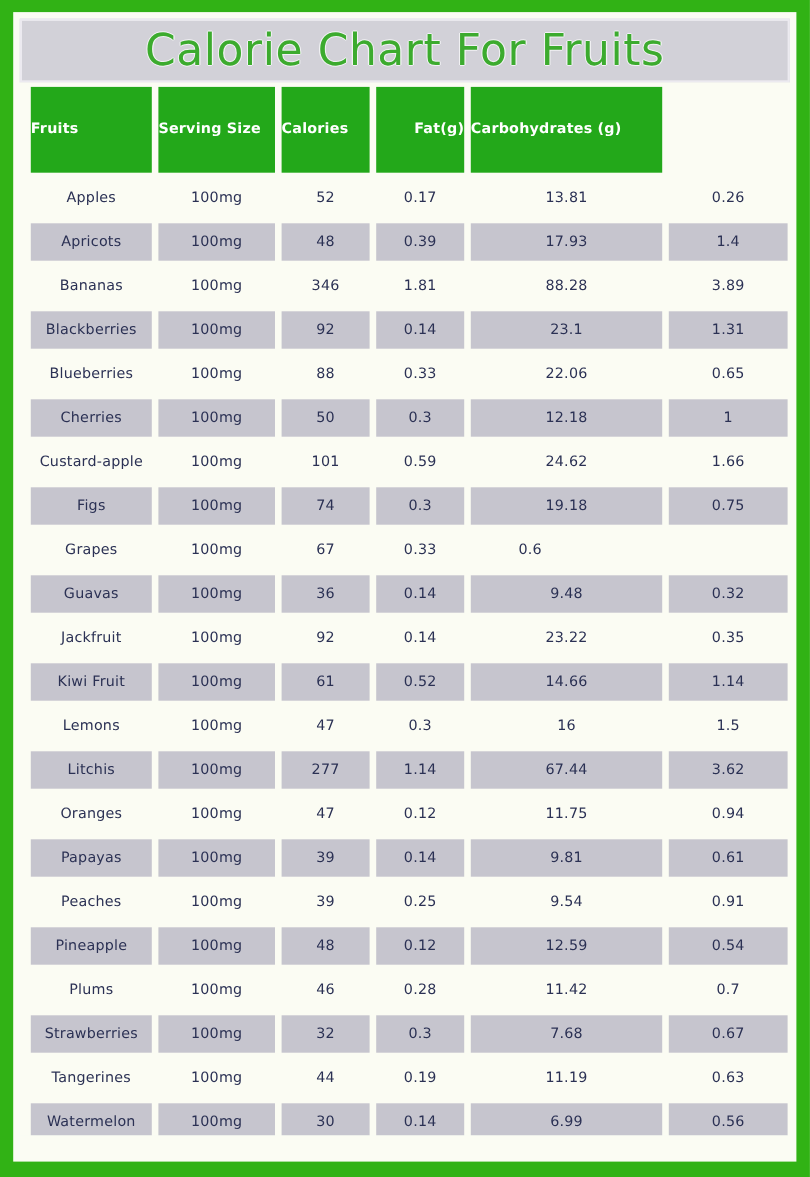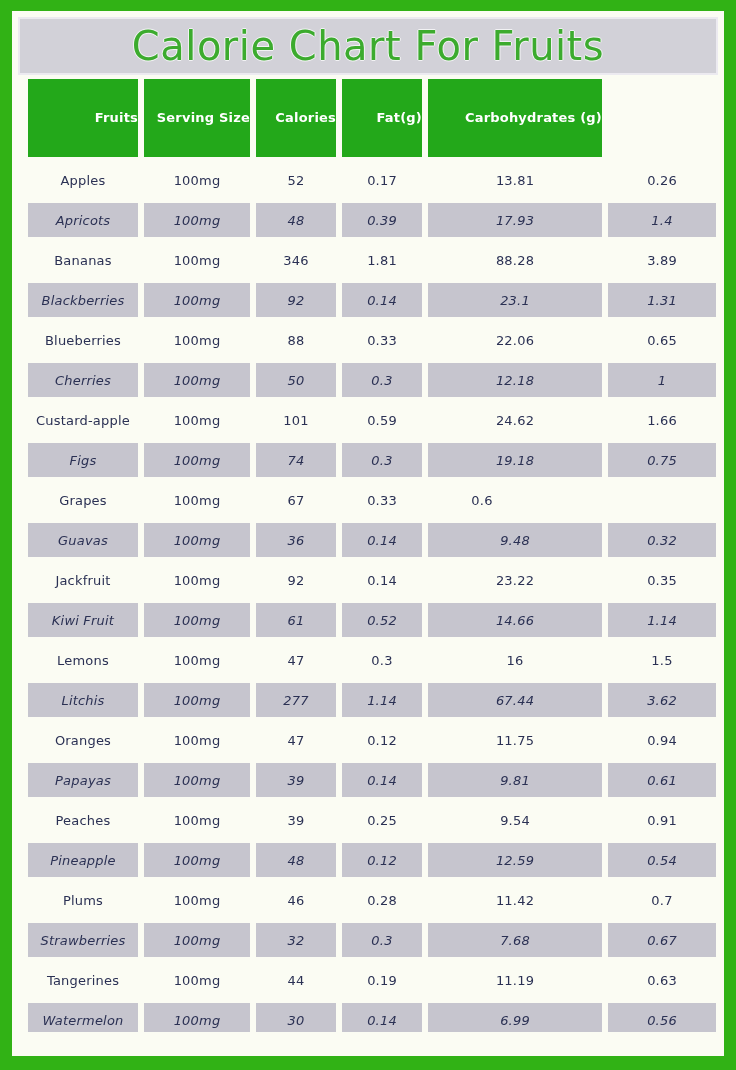--- a/index.html
+++ b/index.html
@@ -62,21 +62,21 @@
 
   
   .header-row { height:78px; margin-bottom:3px; }
   .header-row .cell {
     background:#23a81a;
     color:#ffffff;
     font-size:13px;
     font-weight:bold;
     display:flex;
     align-items:center;
-    justify-content:flex-end;
+    justify-content:flex-start;
     text-align:center;
     line-height:1.15;
     letter-spacing:0.2px;
   }
   .header-row .cell.two-line {
     flex-direction:row;
     justify-content:flex-end;
     padding:12px 0;
   }
 
@@ -85,21 +85,21 @@
   .data-row .cell {
     display:flex;
     align-items:center;
     justify-content:center;
     font-size:13px;
     color:#2b3154;
     text-align:center;
     letter-spacing:0.2px;
   }
   .data-row.odd .cell  { background:transparent; }
-  .data-row.even { align-items:center;font-style:italic; }
+  .data-row.even { align-items:center; }
   .data-row.even .cell { background:#c6c5ce; height:34px; align-self:center; }
 
   
   .c0 { width:110px; flex:none; }
   .c1 { width:106px; flex:none; }
   .c2 { width:80px;  flex:none; }
   .c3 { width:80px;  flex:none; }
   .c4 { width:174px; flex:none; }
   .c5 { width:108px; flex:none; }
 </style>

